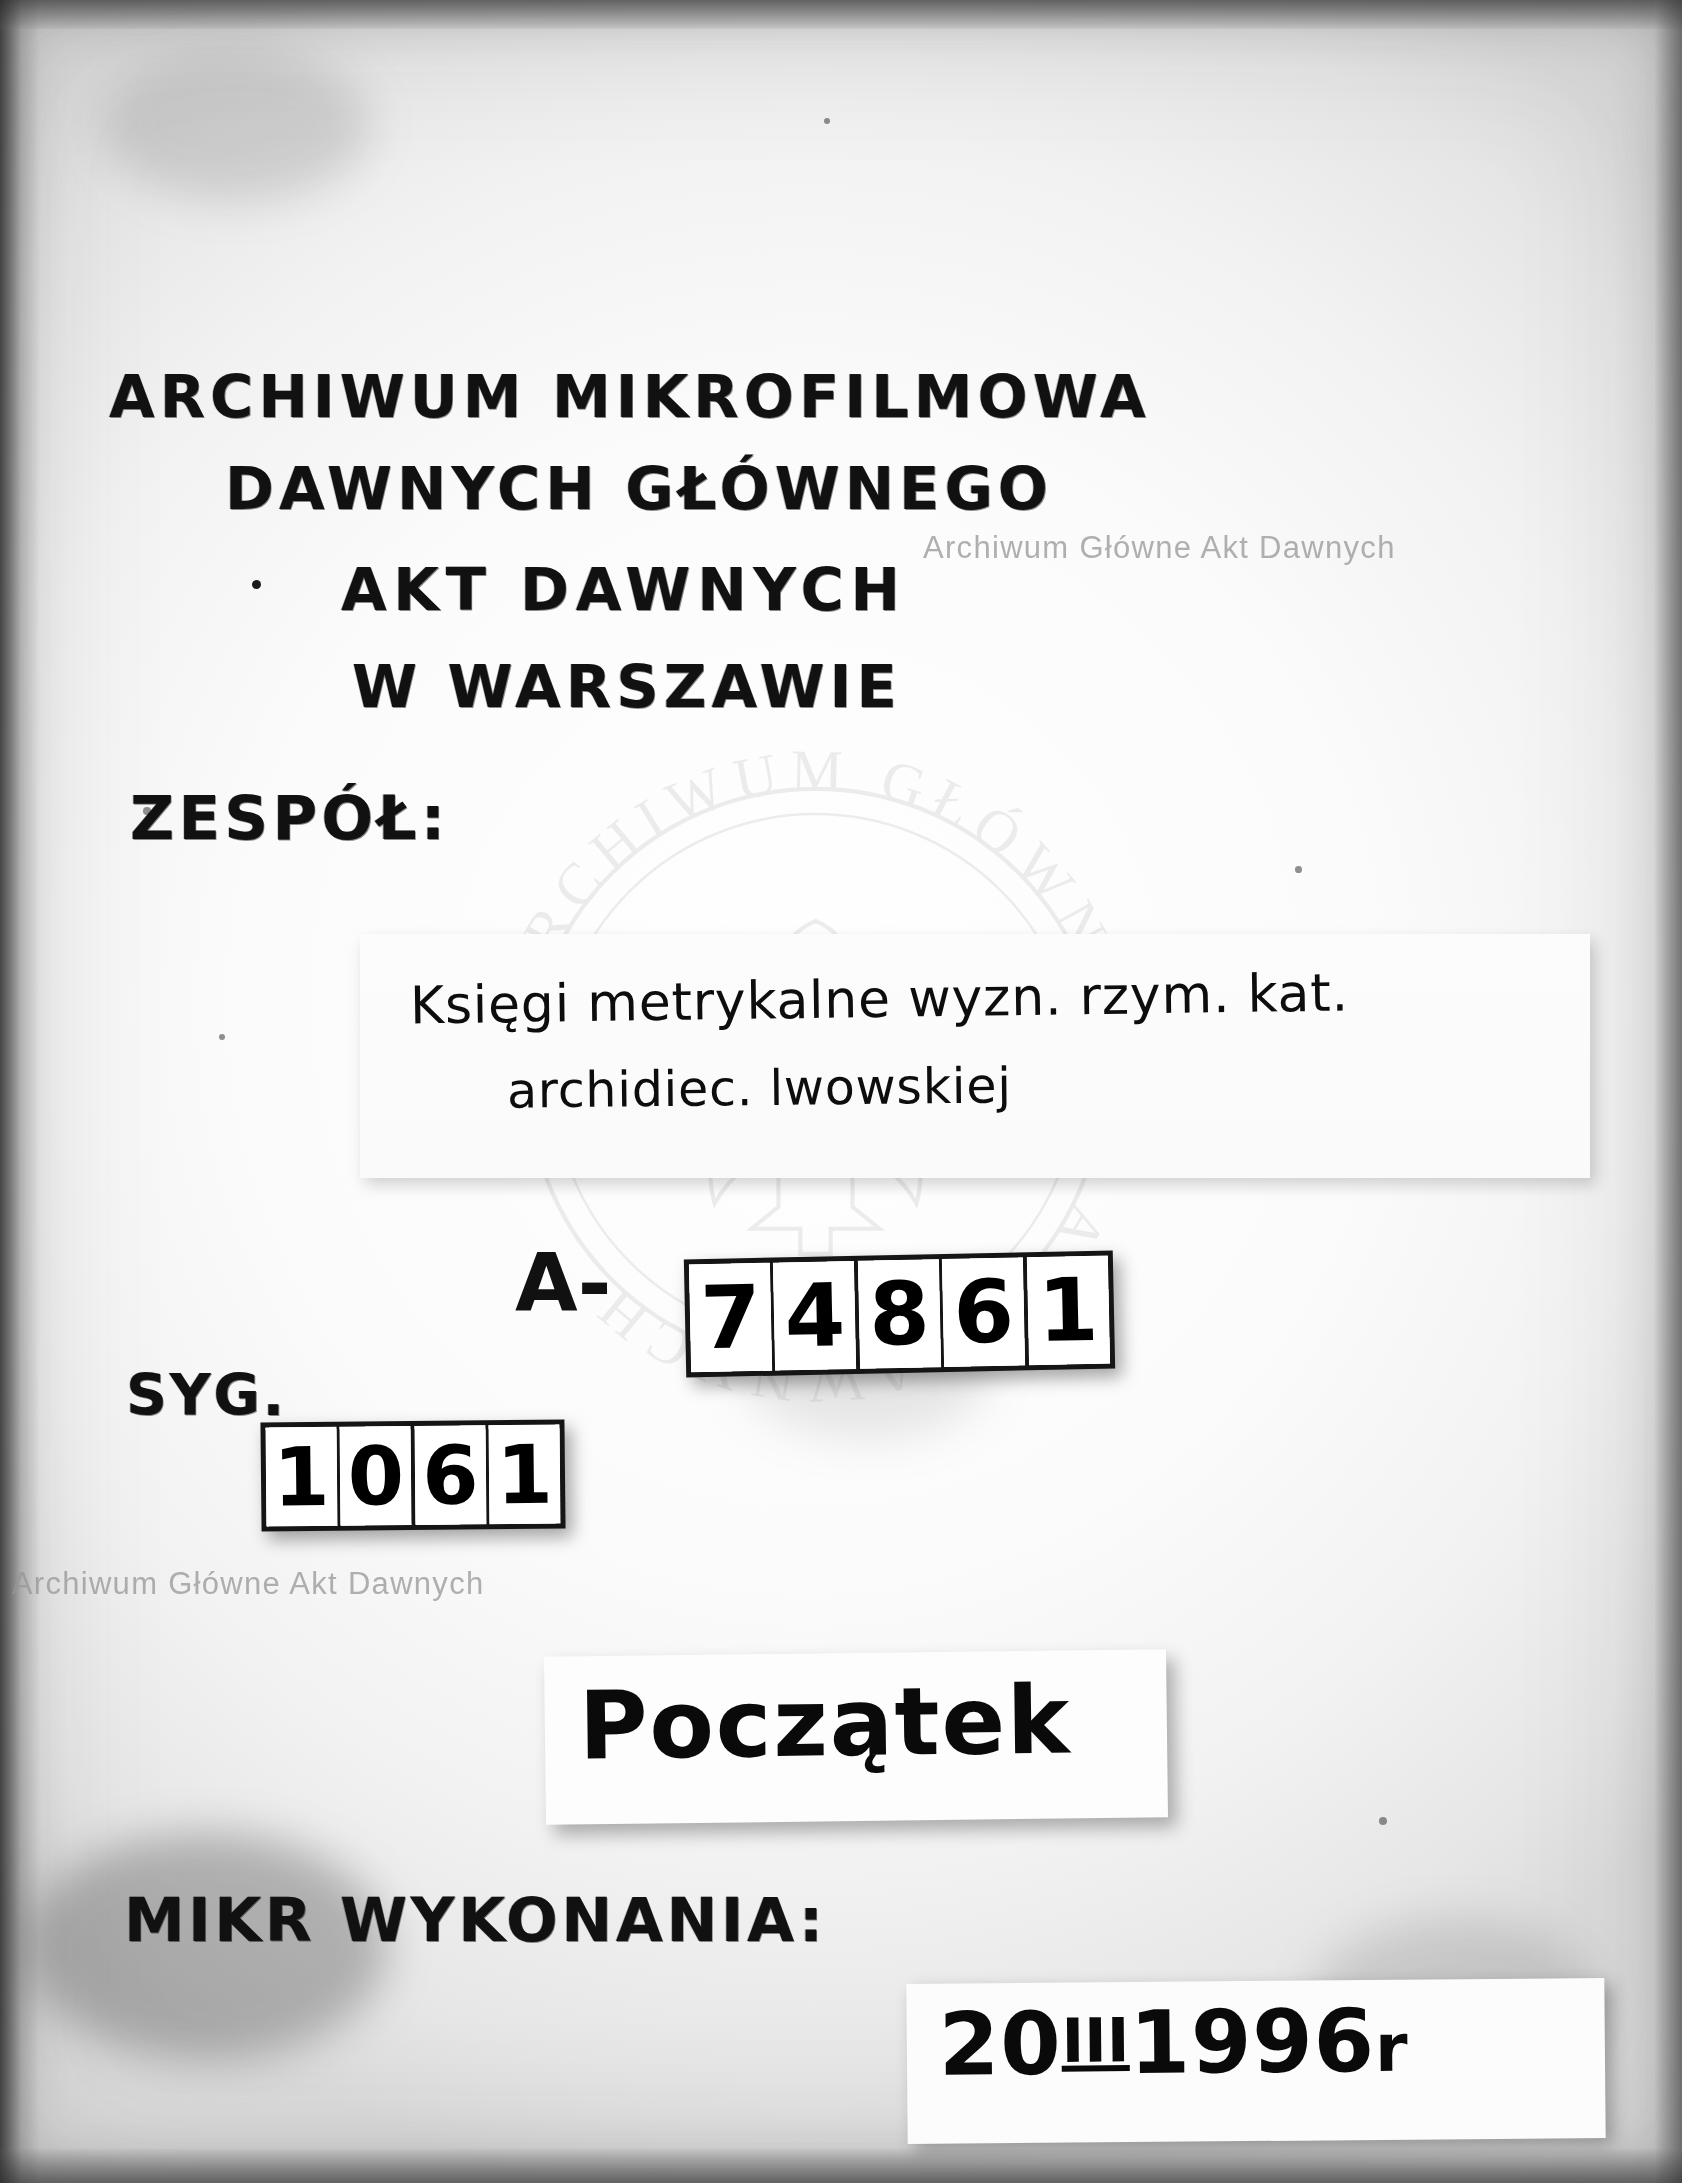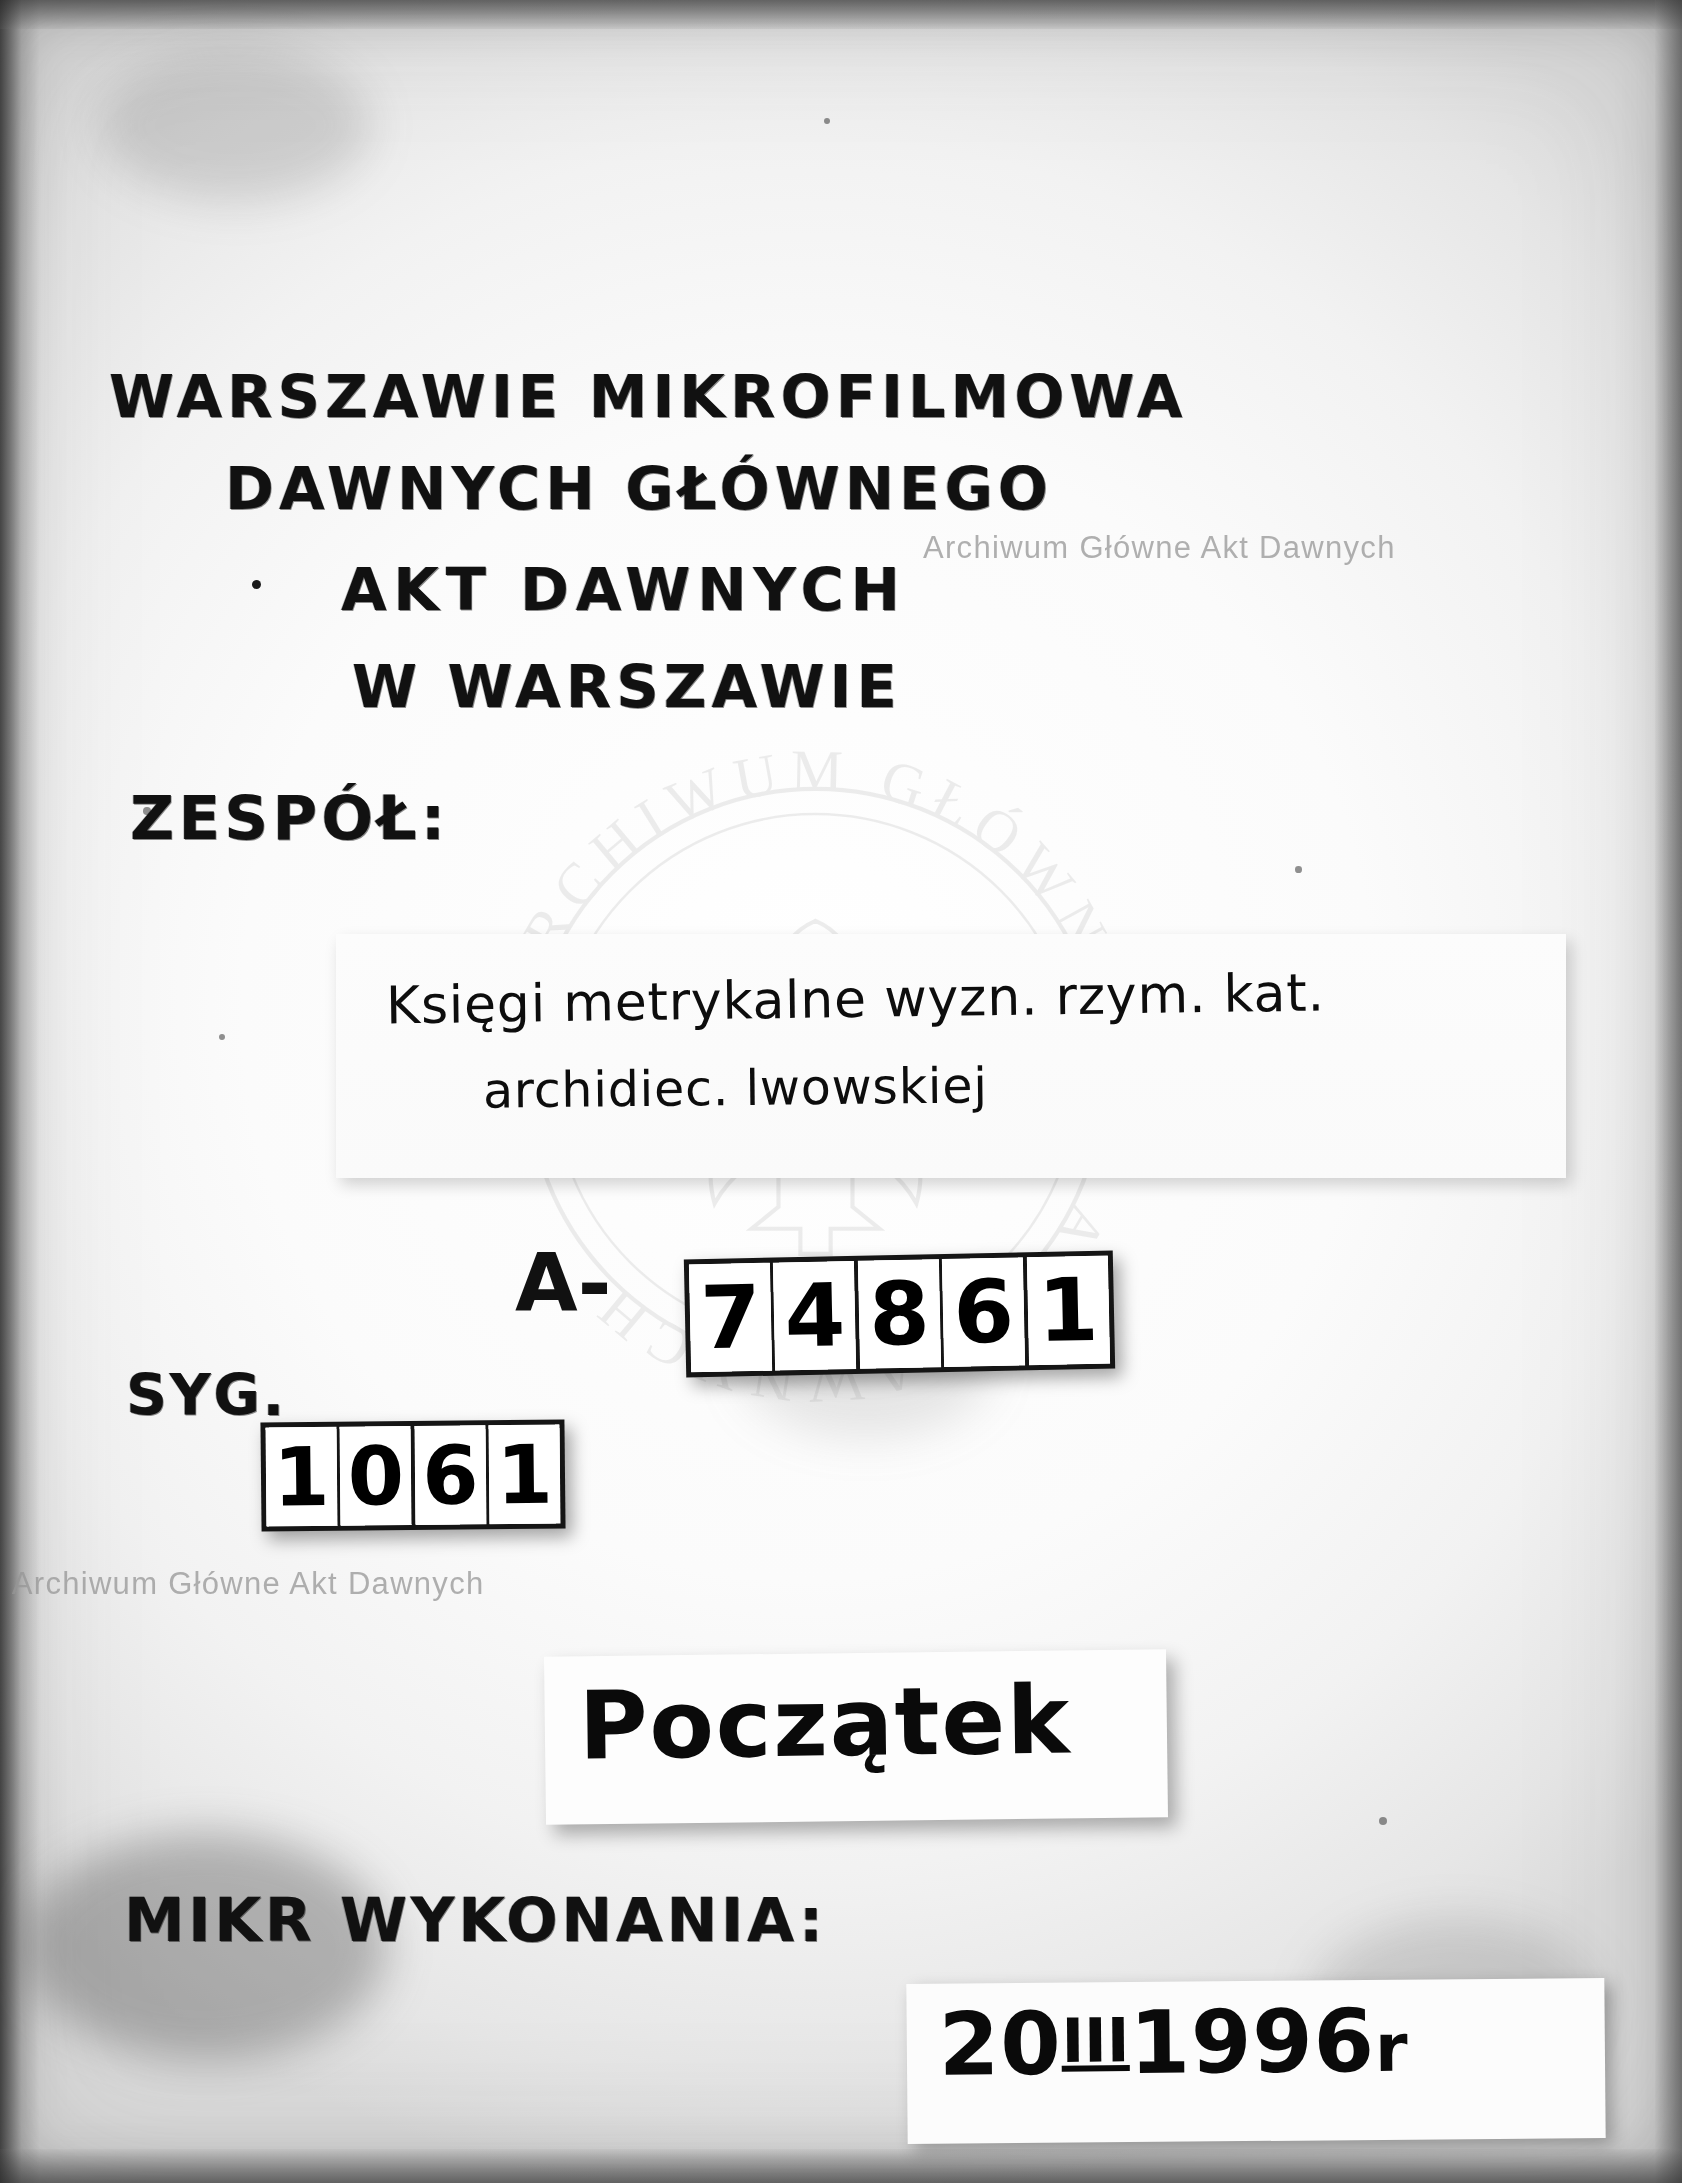--- a/index.html
+++ b/index.html
@@ -131,21 +131,21 @@
     border-radius: 50%;
   }
 
   
   .slip {
     position: absolute;
     background: #fdfdfd;
     box-shadow: 0 5px 13.5px rgba(0,0,0,0.28);
   }
   .slip-zespol {
-    left: 336px;
+    left: 360px;
     top: 934px;
     width: 1230px;
     height: 244px;
     background: linear-gradient(to bottom, #fcfcfc, #fafafa);
     box-shadow: 5px 6.7px 15px rgba(0,0,0,0.18);
   }
   .hand {
     font-family: "DejaVu Sans", sans-serif;
     color: #0d0d0d;
   }
@@ -325,21 +325,21 @@
         <path d="M-86,-20 C -52,-44 52,-44 86,-20"></path>
         <path d="M-96,24 C -54,-6 54,-6 96,24"></path>
         <path d="M-78,70 C -44,44 44,44 78,70"></path>
       </g>
     </svg>
   </div>
 
   <div class="wm-corner wm-corner-1">Archiwum Główne Akt Dawnych</div>
   <div class="wm-corner wm-corner-2">Archiwum Główne Akt Dawnych</div>
 
-  <div class="stencil h-line1">WARSZAWIE  MIKROFILMOWA</div>
+  <div class="stencil h-line1">ARCHIWUM  MIKROFILMOWA</div>
   <div class="stencil h-line2">DAWNYCH GŁÓWNEGO</div>
   <div class="dot-mark"></div>
   <div class="stencil h-line3">AKT  DAWNYCH</div>
   <div class="stencil h-line4">W WARSZAWIE</div>
 
   <div class="stencil lbl-zespol">ZESPÓŁ:</div>
 
   <div class="slip slip-zespol">
     <div class="hand hand-l1">Księgi metrykalne wyzn. rzym. kat.</div>
     <div class="hand hand-l2">archidiec. lwowskiej</div>

